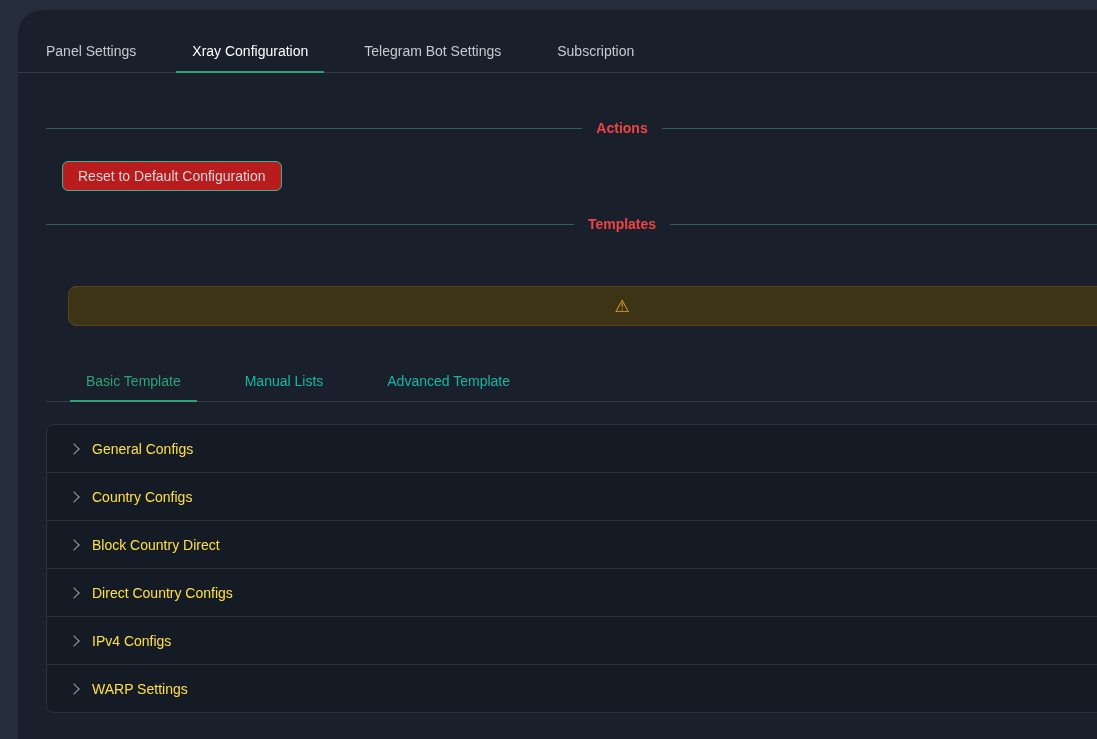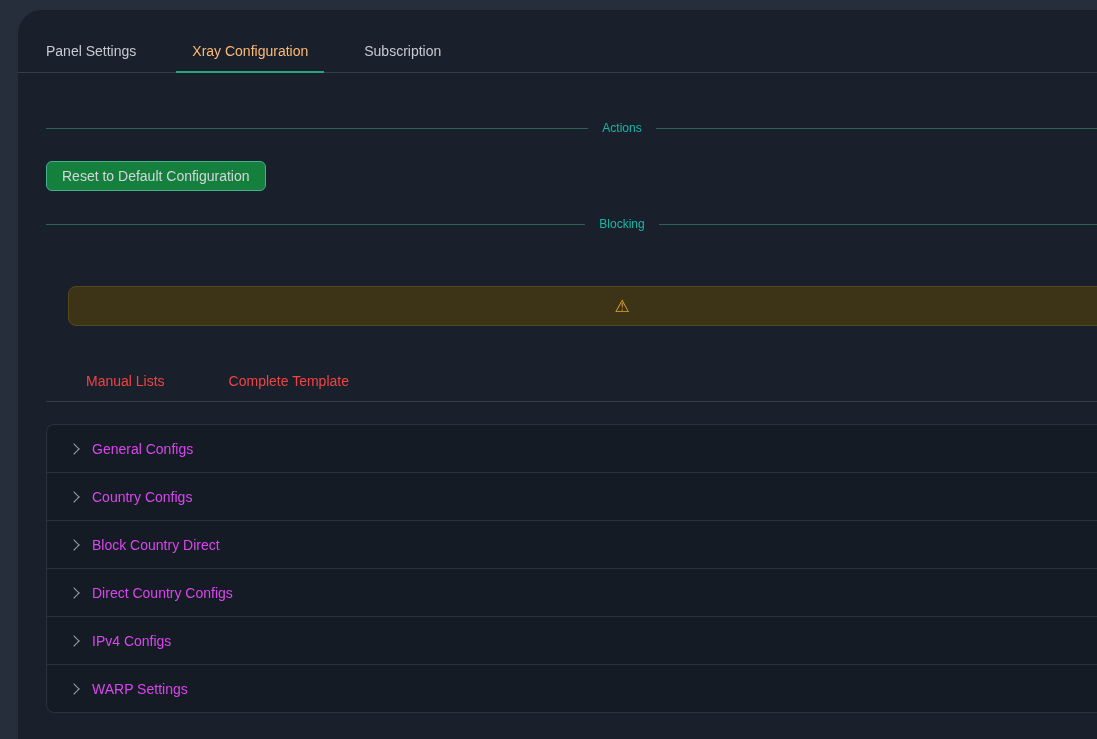--- a/index.html
+++ b/index.html
@@ -30,44 +30,44 @@
     width: 1180px;
   }
   .tab {
     padding: 0 16px 13px 16px;
     margin-right: 24px;
     color: #c6cad1;
     cursor: pointer;
     position: relative;
     white-space: nowrap;
   }
-  .tab.active { color: #fdba74; }
+  .tab.active { color: #ffffff; }
   .tab.active::after {
     content: "";
     position: absolute; left: 0; right: 0; bottom: -1px;
     height: 2px; background: #2aa37a;
   }
 
   
   .divider { display: flex; align-items: center; height: 20px; }
   .divider .line { flex: 1; height: 1px; background: #2e6156; }
   .divider .dlabel {
     padding: 0 14px;
-    color: #14b8a6; font-weight: 400; font-size: 12px;
+    color: #ef4444; font-weight: 700; font-size: 14px;
     white-space: nowrap;
   }
   .divider-actions { margin-top: 45px; }
   .divider-templates { margin-top: 23px; }
 
   
   .reset-btn {
     display: inline-flex; align-items: center;
-    margin: 23px 0 0 0;
+    margin: 23px 0 0 16px;
     height: 30px; padding: 0 15px;
-    background: #15803d;
+    background: #b91c1c;
     border: 1px solid #41b08e;
     border-radius: 6px;
     color: #d2d6da; font-size: 14px;
     font-family: "Liberation Sans", sans-serif;
     cursor: pointer;
   }
 
   
   .warn-banner {
     margin: 52px 22px 0 22px;
@@ -87,21 +87,21 @@
     margin-top: 35px;
     height: 40px;
     padding-left: 24px;
     border-bottom: 1px solid #353c48;
     width: 1156px;
   }
   .subtab {
     padding: 0 16px;
     margin-right: 32px;
     height: 40px; line-height: 40px;
-    color: #ef4444;
+    color: #14b8a6;
     cursor: pointer;
     position: relative;
     white-space: nowrap;
   }
   .subtab.active { color: #2aa37a; }
   .subtab.active::after {
     content: "";
     position: absolute; left: 0; right: 0; bottom: -1px;
     height: 2px; background: #2aa37a;
   }
@@ -124,54 +124,56 @@
   }
   .collapse-item:last-child { border-bottom: none; }
   .chev {
     width: 7px; height: 7px;
     border-top: 1.6px solid #9aa1aa;
     border-right: 1.6px solid #9aa1aa;
     transform: rotate(45deg);
     margin-right: 14px;
     flex: none;
   }
-  .citem-label { color: #d946ef; }
+  .citem-label { color: #fde047; }
 </style>
 </head>
 <body>
 
 <div class="card">
   <div class="tabbar">
     <div class="tab">Panel Settings</div>
     <div class="tab active">Xray Configuration</div>
+    <div class="tab">Telegram Bot Settings</div>
     <div class="tab">Subscription</div>
   </div>
 
   <div class="content">
     <div class="divider divider-actions">
       <div class="line"></div>
       <div class="dlabel">Actions</div>
       <div class="line"></div>
     </div>
 
     <button class="reset-btn">Reset to Default Configuration</button>
 
     <div class="divider divider-templates">
       <div class="line"></div>
-      <div class="dlabel">Blocking</div>
+      <div class="dlabel">Templates</div>
       <div class="line"></div>
     </div>
 
     <div class="warn-banner">
       <span class="warn-icon">⚠</span>
     </div>
 
     <div class="subtabbar">
+      <div class="subtab active">Basic Template</div>
       <div class="subtab">Manual Lists</div>
-      <div class="subtab">Complete Template</div>
+      <div class="subtab">Advanced Template</div>
     </div>
 
     <div class="collapse">
       <div class="collapse-item">
         <span class="chev"></span>
         <span class="citem-label">General Configs</span>
       </div>
       <div class="collapse-item">
         <span class="chev"></span>
         <span class="citem-label">Country Configs</span>

